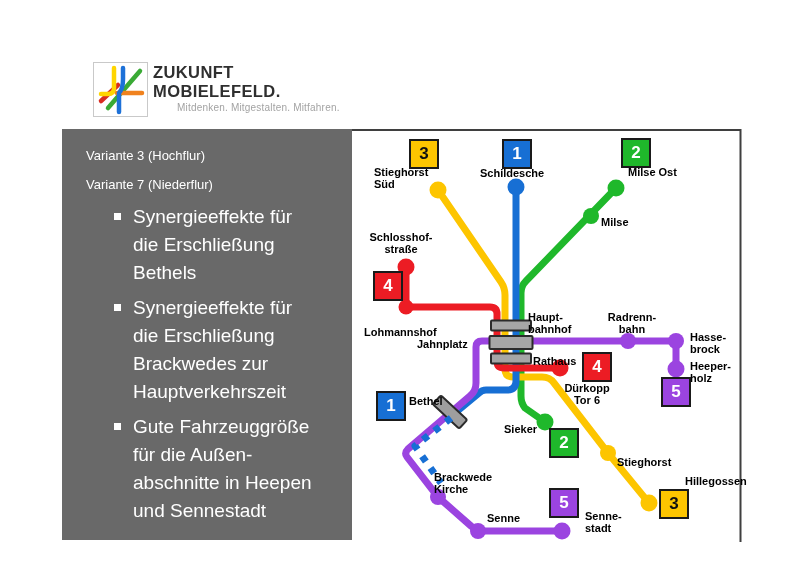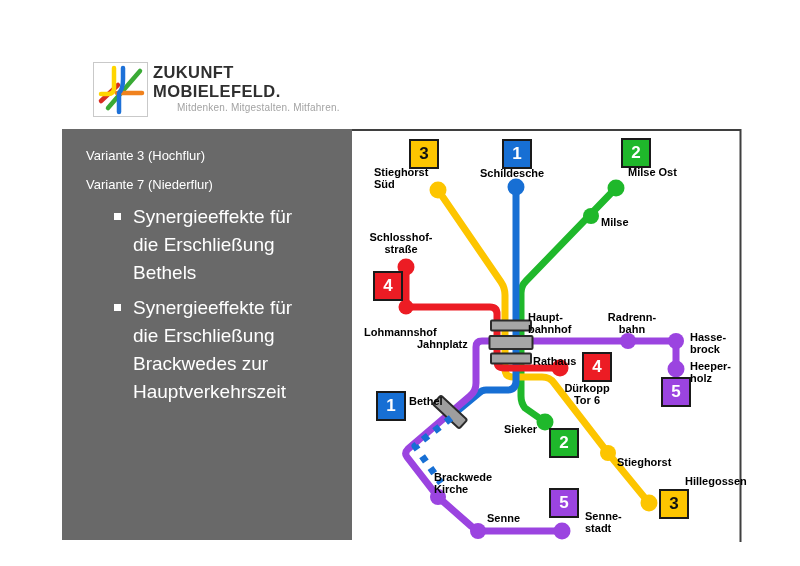--- a/index.html
+++ b/index.html
@@ -61,20 +61,27 @@
           <div class="bullet-text">Synergieeffekte für
 die Erschließung
 Bethels</div>
         </div>
         <div class="bullet">
           <div class="bullet-marker"></div>
           <div class="bullet-text">Synergieeffekte für
 die Erschließung
 Brackwedes zur
 Hauptverkehrszeit</div>
+        </div>
+        <div class="bullet">
+          <div class="bullet-marker"></div>
+          <div class="bullet-text">Gute Fahrzeuggröße
+für die Außen-
+abschnitte in Heepen
+und Sennestadt</div>
         </div>
       </div>
   </div>
 
   <div>
     <svg class="map-svg" viewBox="0 0 800 566">
 
       <path d="M352,130 H740.5 V542" fill="none" stroke="#3f3f3f" stroke-width="2"></path>
 
       <path d="M616,188 L526,281 Q521,286 521,293 V396 Q521,403 525,408 L545,422" fill="none" stroke="#1FB82B" stroke-width="7" stroke-linecap="round" stroke-linejoin="round"></path>

